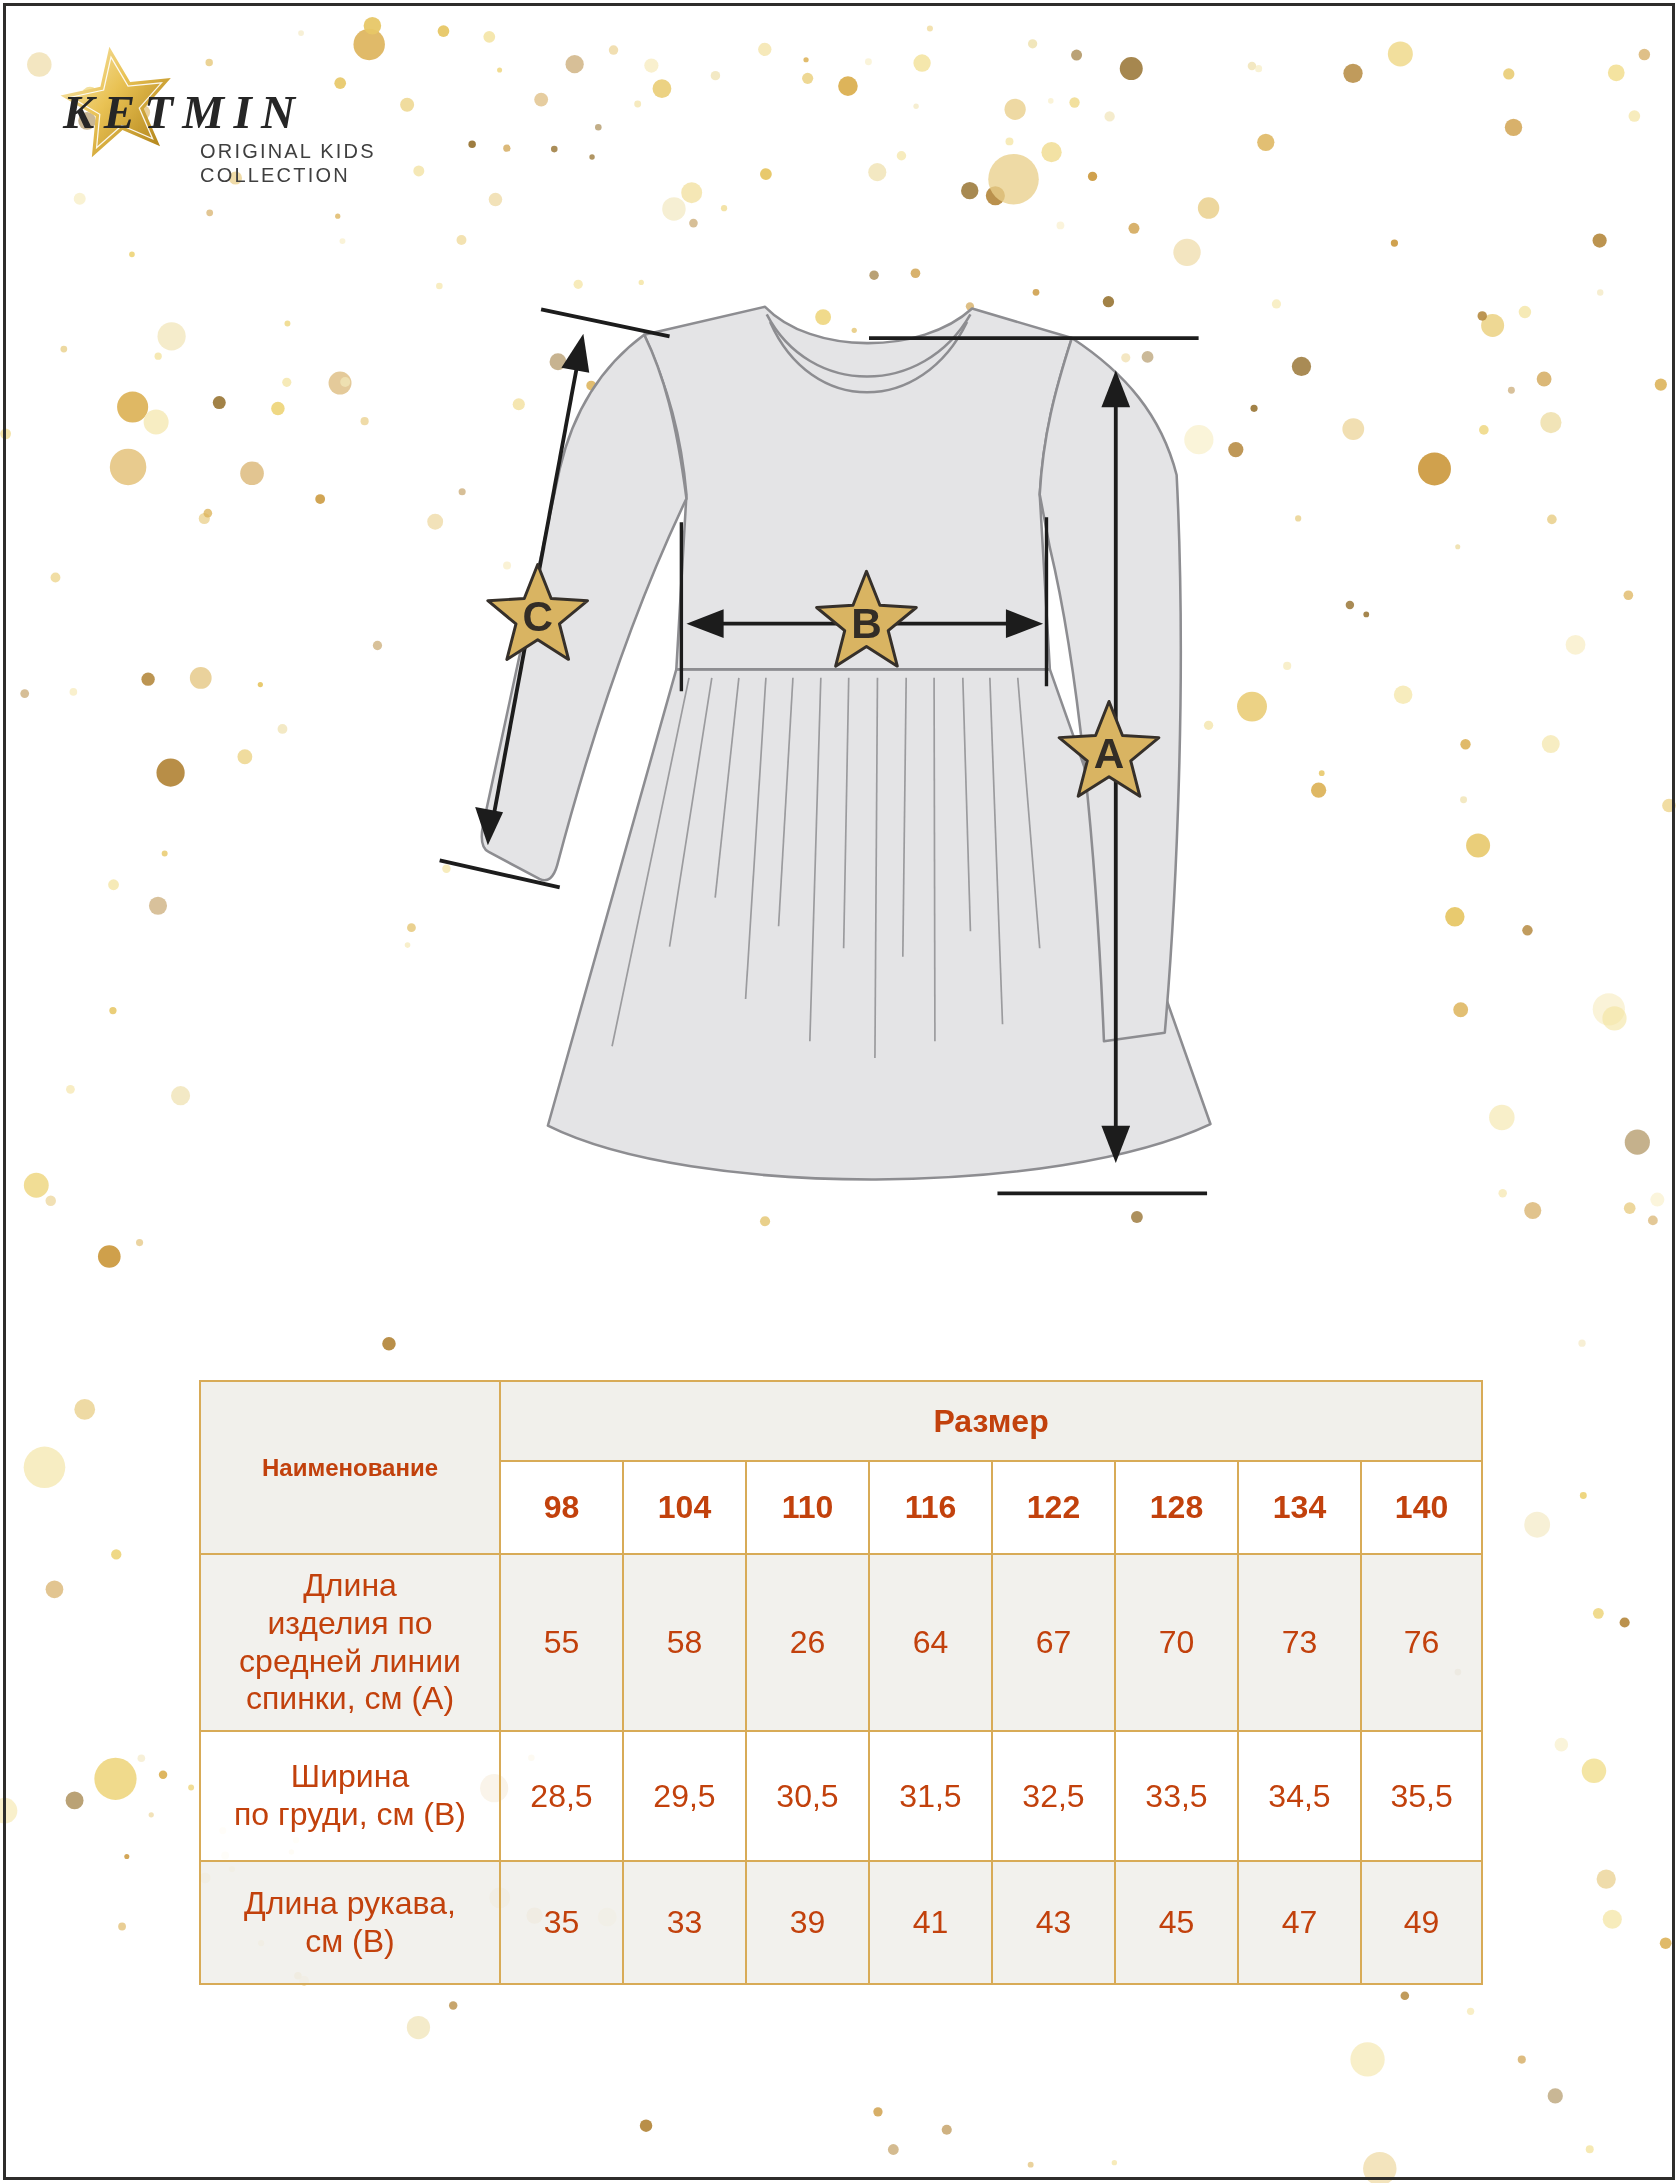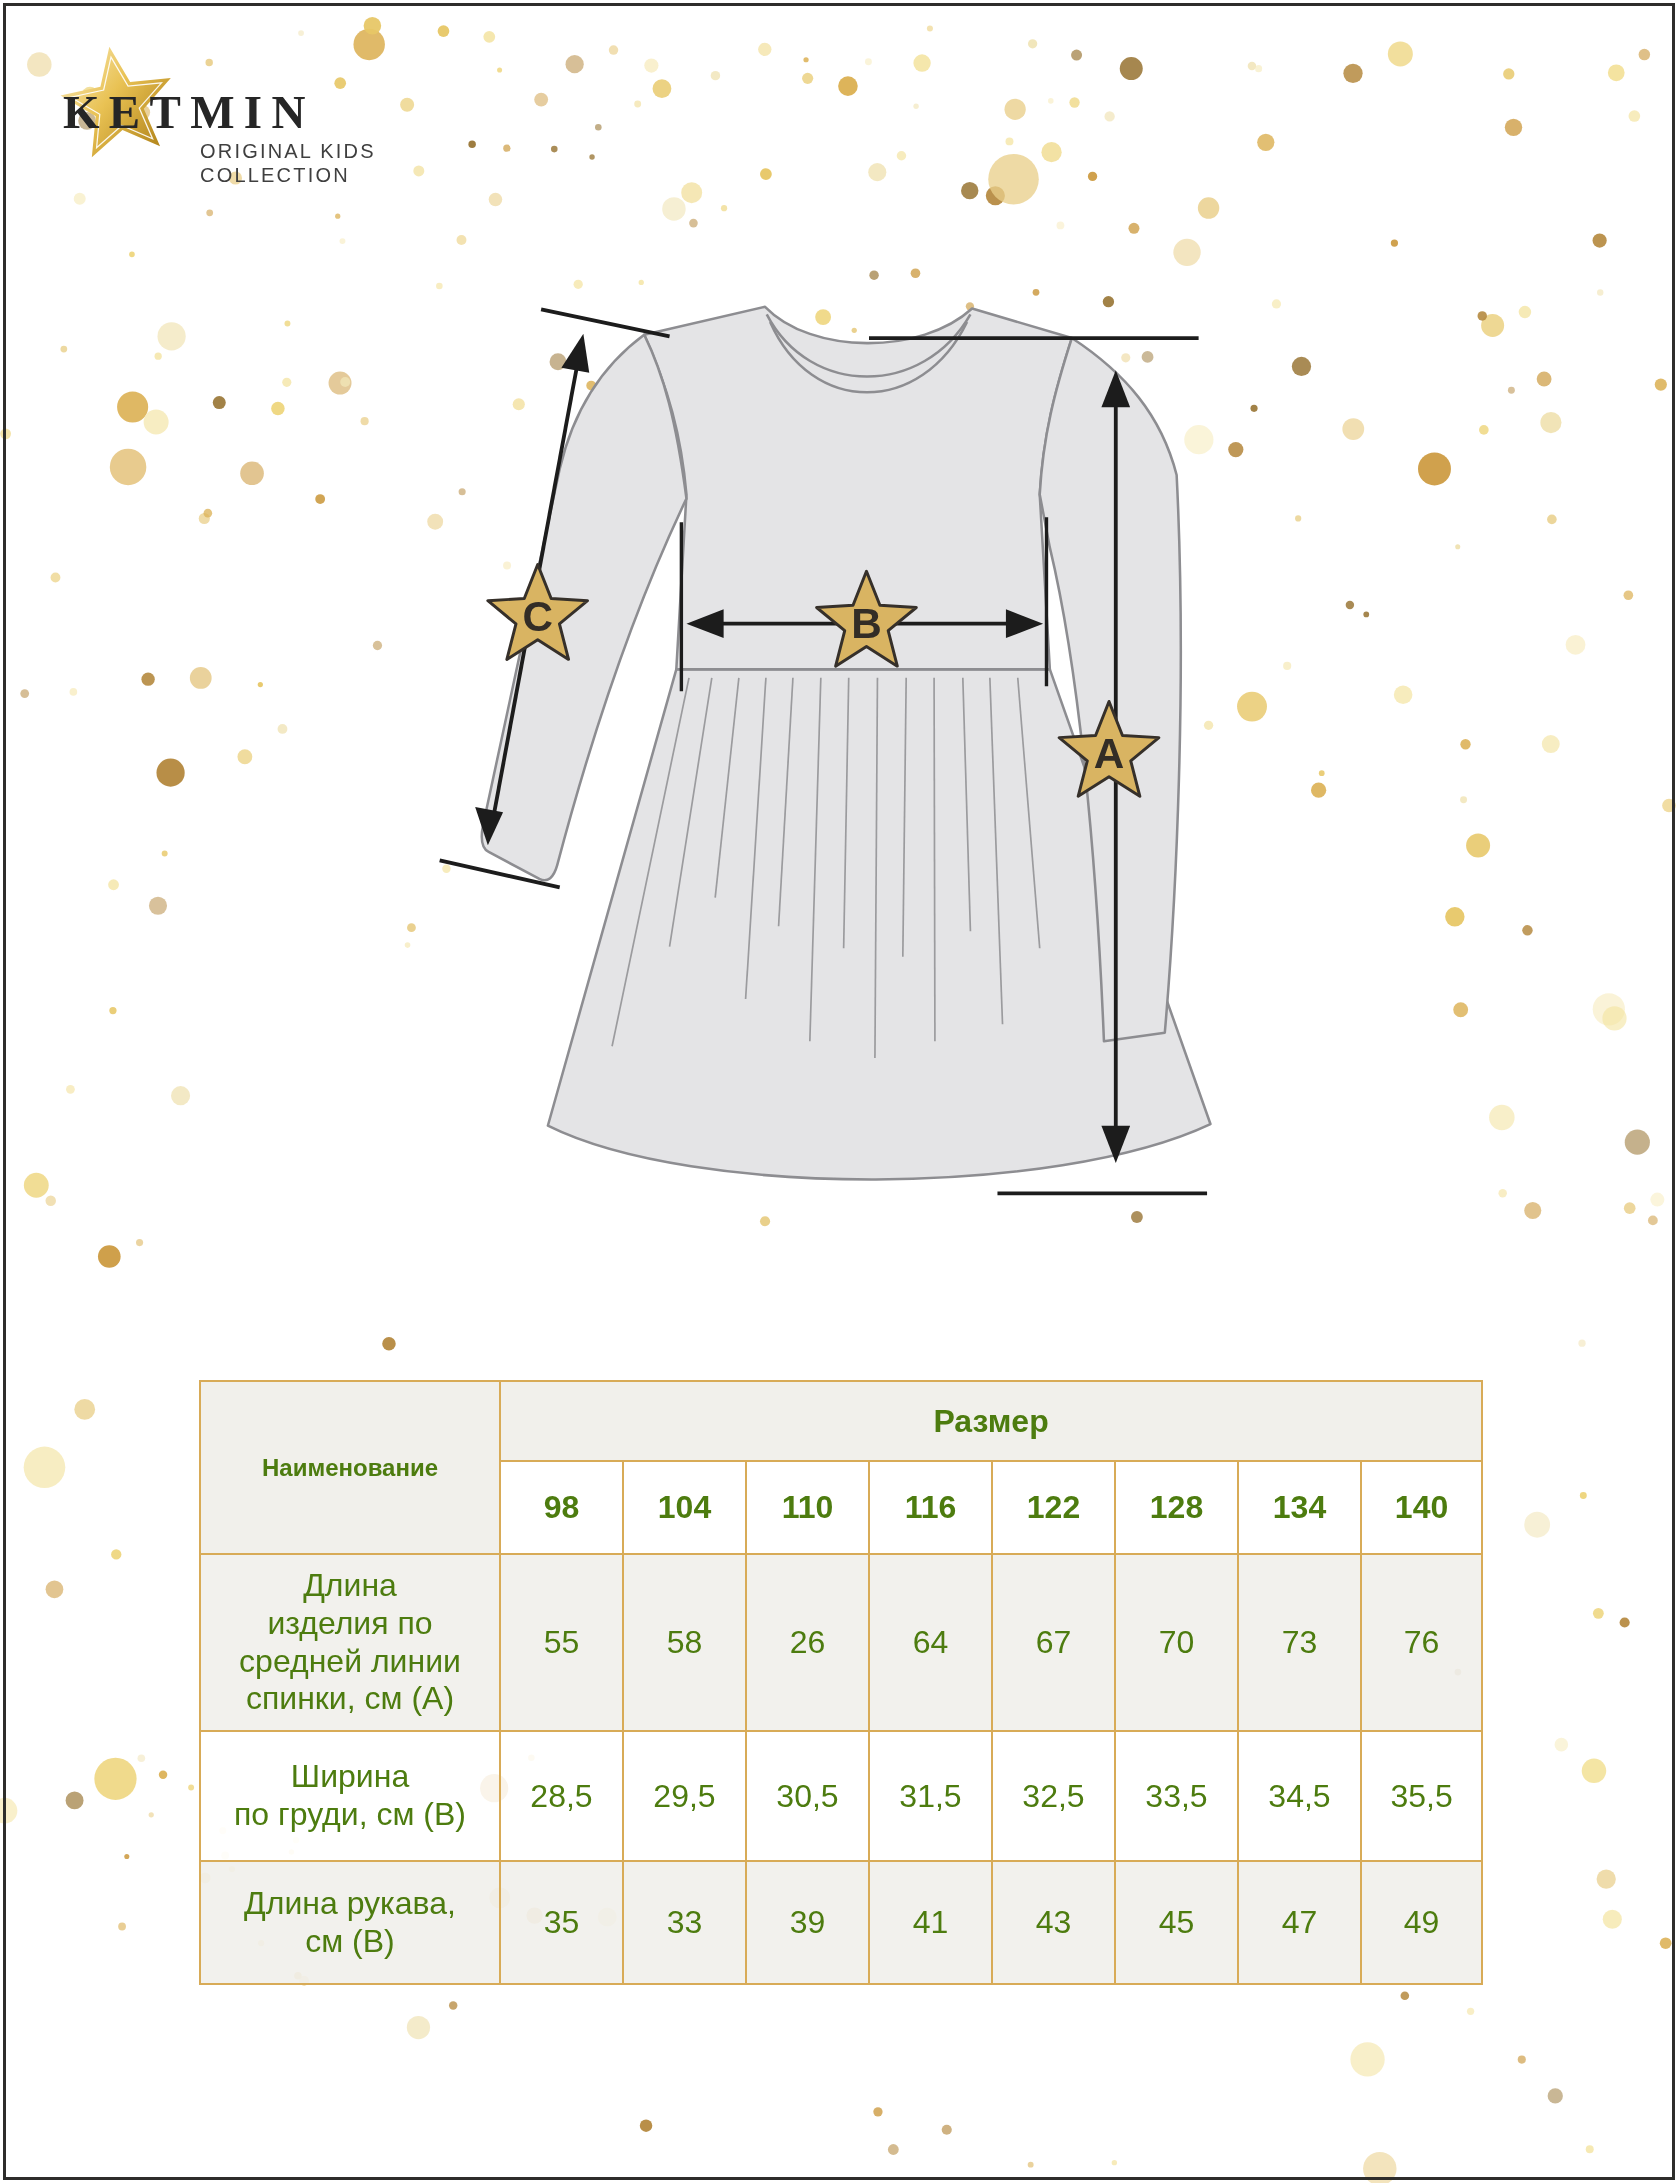--- a/index.html
+++ b/index.html
@@ -17,38 +17,38 @@
     z-index:6;
   }
   .abs-svg{position:absolute;left:0;top:0;z-index:1;}
 
   
   .logo{position:absolute;left:0;top:0;width:440px;height:220px;z-index:3;}
   .brand{
     position:absolute;left:63px;top:85px;
     font-family:"Liberation Serif", serif;
     font-weight:bold;font-size:47px;color:#262626;
-    letter-spacing:9.3px;white-space:nowrap;
+    letter-spacing:9.3px;white-space:nowrap;font-style:italic;
   }
   .tagline{
     position:absolute;left:200px;
     font-size:20px;color:#3f3f3f;letter-spacing:2.2px;white-space:nowrap;
   }
   .tagline.l1{top:140px;}
   .tagline.l2{top:164px;}
 
   
   .size-table-wrap{position:absolute;left:199px;top:1380px;z-index:4;}
   table.size-table{
     border-collapse:collapse;table-layout:fixed;
     width:1279px;
   }
   table.size-table th, table.size-table td{
     border:2.5px solid #d8ab57;
-    color:#4d7c0f;
+    color:#c2410c;
     text-align:center;vertical-align:middle;
     padding:12px;
   }
   td.lbl{
     text-align:left;padding:8.5px 12px 8.5px 24px;
     font-size:30px;line-height:1.18;font-weight:400;
     white-space:pre-line;
   }
   th.name-h{
     text-align:left;padding-left:24px;

